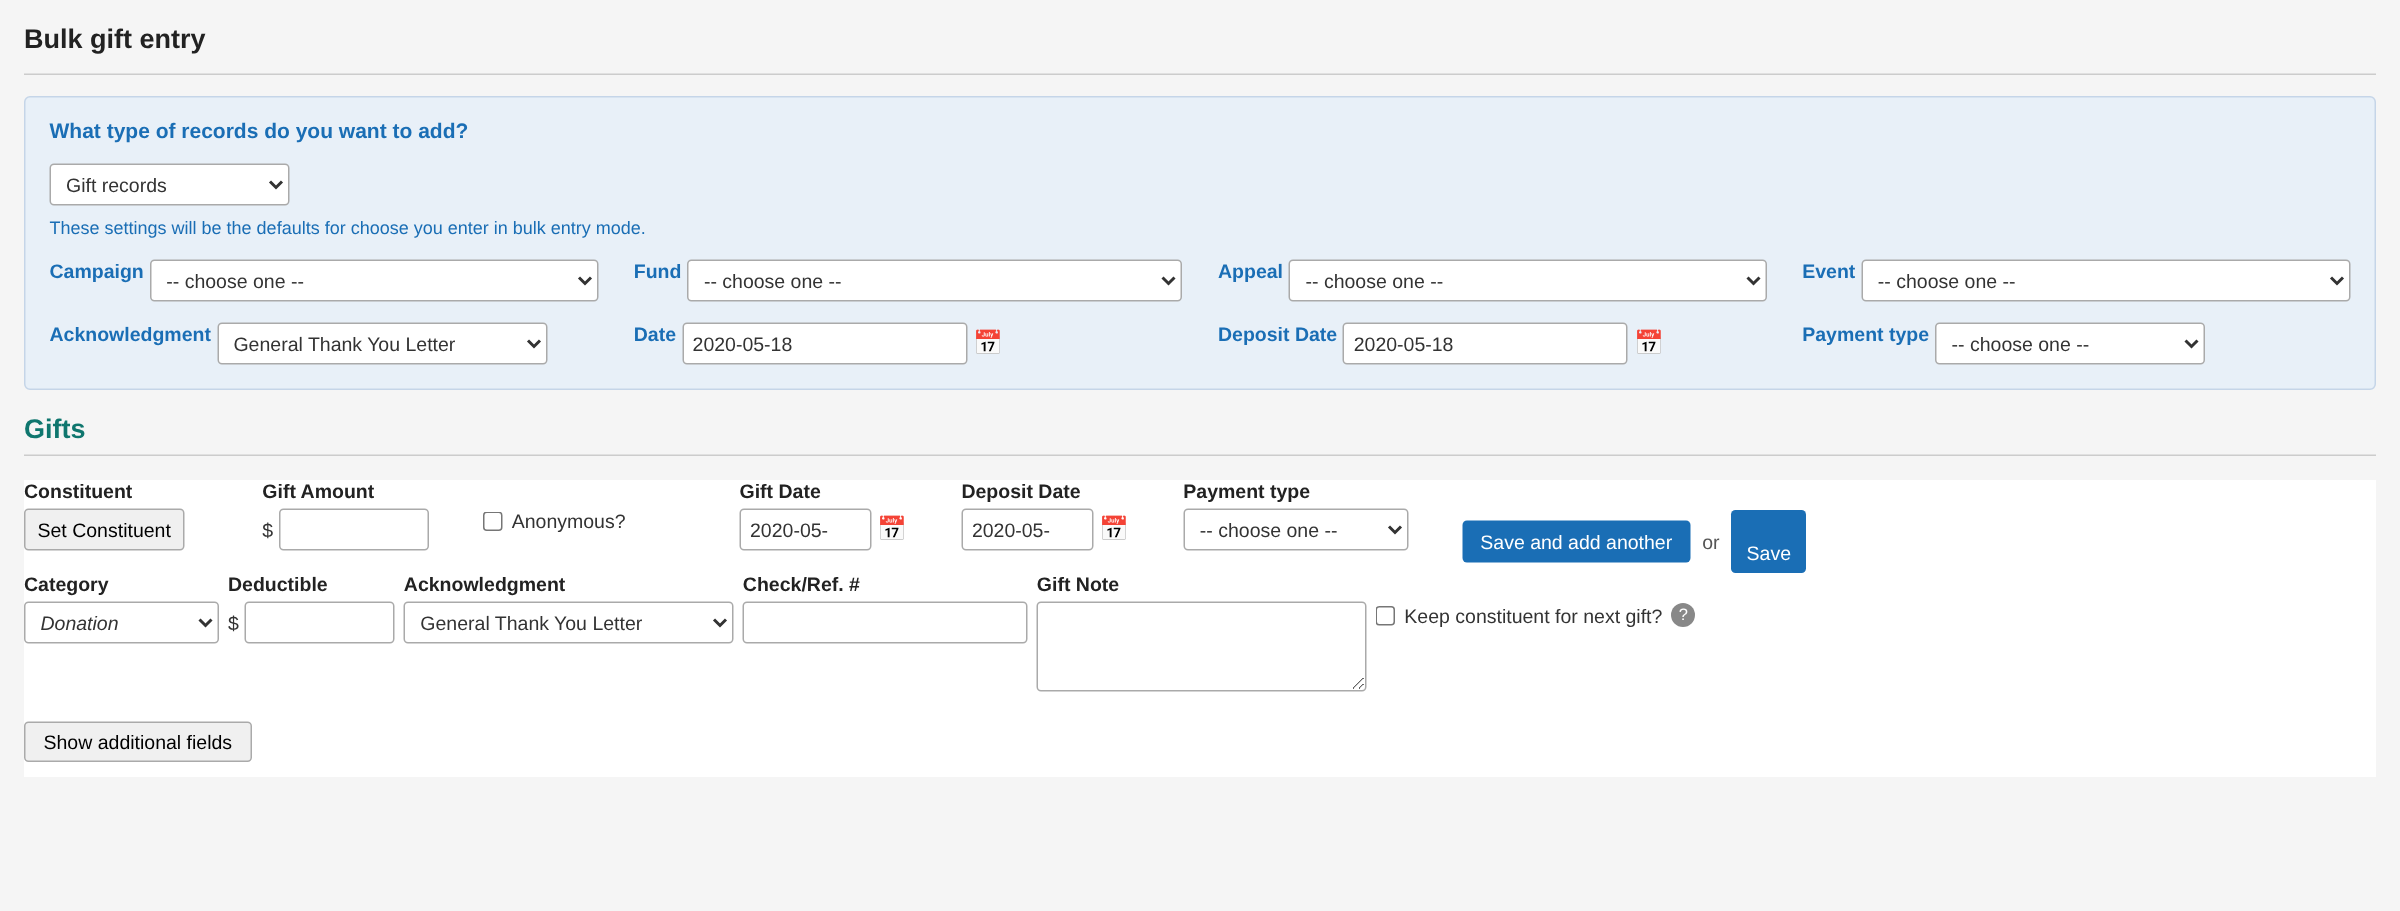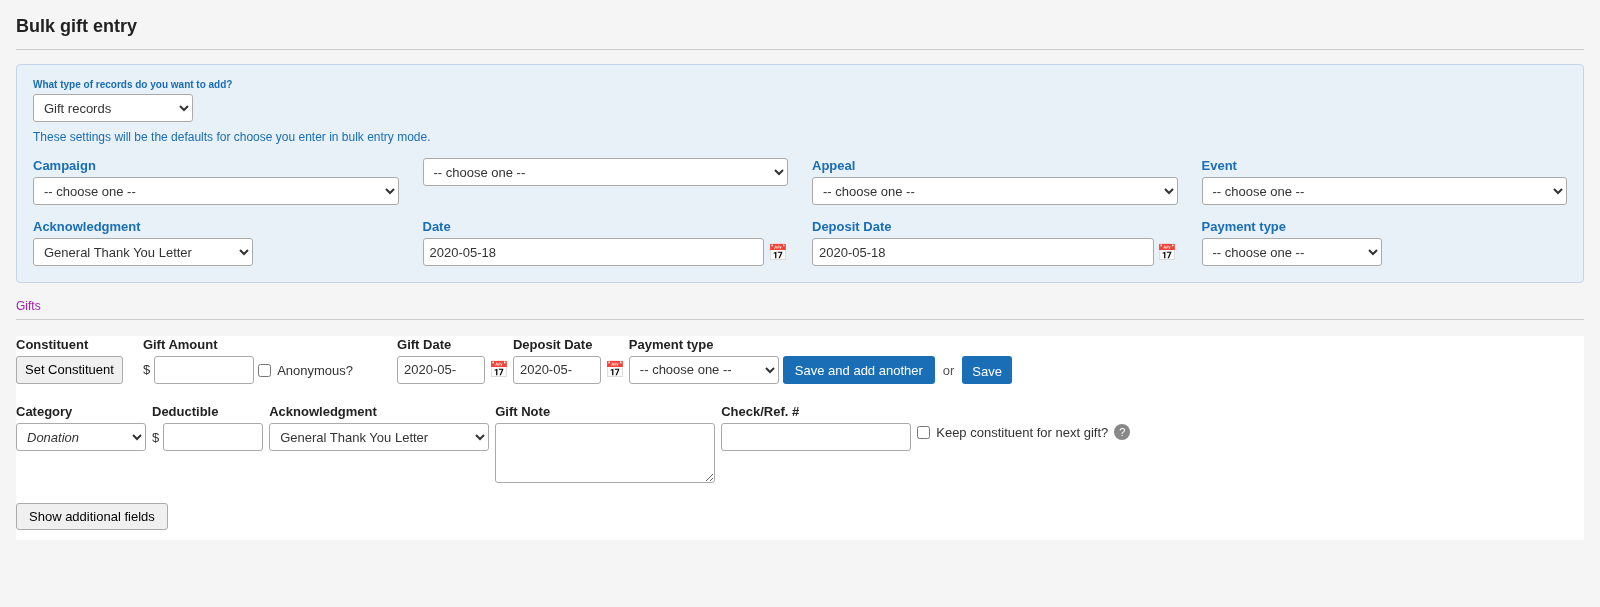--- a/index.html
+++ b/index.html
@@ -30,22 +30,22 @@
     }
     .settings-panel-inner {
       display: flex;
       justify-content: space-between;
       align-items: flex-start;
     }
     .settings-left { flex: 1; }
     .settings-question {
       color: #1a6eb5;
       font-weight: bold;
-      font-size: 10px;
-      margin-bottom: 4px;
+      font-size: 14px;
+      margin-bottom: 14px;
     }
     .settings-note {
       color: #1a6eb5;
       font-size: 12px;
       margin-top: 8px;
     }
     .qb-sync-box {
       border: 2px solid #d9534f;
       border-radius: 4px;
       padding: 8px 14px;
@@ -68,21 +68,21 @@
     }
     .qb-sync-option:last-child { margin-bottom: 0; }
     .fields-row {
       display: flex;
       gap: 24px;
       margin-top: 14px;
       flex-wrap: wrap;
     }
     .field-group {
       display: flex;
-      flex-direction: column;
+      flex-direction: row;
       gap: 4px;
       flex: 1;
       min-width: 150px;
     }
     .field-label {
       color: #1a6eb5;
       font-weight: bold;
       font-size: 13px;
     }
     select, input[type="text"] {
@@ -102,40 +102,40 @@
     }
     .date-input-wrapper input {
       flex: 1;
     }
     .calendar-icon {
       font-size: 16px;
       cursor: pointer;
       color: #555;
     }
     .section-title {
-      font-size: 12px;
-      font-weight: normal;
-      color: #a21caf;
+      font-size: 18px;
+      font-weight: bold;
+      color: #0f766e;
       margin-bottom: 6px;
     }
     .section-divider {
       border: none;
       border-top: 1px solid #ccc;
       margin-bottom: 16px;
     }
     .gifts-area {
       background: #fff;
       padding: 0 0 10px 0;
     }
     .gifts-row {
       display: flex;
-      align-items: center;
-      gap: 4px;
+      align-items: flex-start;
+      gap: 36px;
       flex-wrap: wrap;
-      margin-bottom: 20px;
+      margin-bottom: 0;
     }
     .gift-field-group {
       display: flex;
       flex-direction: column;
       gap: 4px;
     }
     .gift-field-label {
       font-weight: bold;
       font-size: 13px;
       color: #222;
@@ -195,21 +195,21 @@
       padding: 5px 12px;
       font-size: 13px;
       cursor: pointer;
       height: 28px;
     }
     .btn-save {
       background: #1a6eb5;
       color: #fff;
       border: none;
       border-radius: 3px;
-      padding: 8px 10px;
+      padding: 21px 10px;
       font-size: 13px;
       cursor: pointer;
       height: 28px;
     }
     .or-text { font-size: 13px; color: #555; }
     .second-row {
       display: flex;
       align-items: flex-start;
       gap: 6px;
       flex-wrap: wrap;
@@ -320,20 +320,21 @@
   </div>
 
   <div class="fields-row">
     <div class="field-group">
       <span class="field-label">Campaign</span>
       <select>
         <option>-- choose one --</option>
       </select>
     </div>
     <div class="field-group">
+      <span class="field-label">Fund</span>
       <select>
         <option>-- choose one --</option>
       </select>
     </div>
     <div class="field-group">
       <span class="field-label">Appeal</span>
       <select>
         <option>-- choose one --</option>
       </select>
     </div>
@@ -451,27 +452,27 @@
     </div>
 
     <div class="gift-field-group">
       <span class="gift-field-label">Acknowledgment</span>
       <select class="acknowledgment-select">
         <option>General Thank You Letter</option>
       </select>
     </div>
 
     <div class="gift-field-group">
+      <span class="gift-field-label">Check/Ref. #</span>
+      <input type="text" class="checkref-input" style="">
+    </div>
+
+    <div class="gift-field-group">
       <span class="gift-field-label">Gift Note</span>
       <textarea class="gift-note-textarea" style=""></textarea>
-    </div>
-
-    <div class="gift-field-group">
-      <span class="gift-field-label">Check/Ref. #</span>
-      <input type="text" class="checkref-input" style="">
     </div>
 
     <div class="keep-constituent">
       <input type="checkbox" style="">
       <span>Keep constituent for next gift?</span>
       <span class="help-icon">?</span>
     </div>
   </div>
 
   

